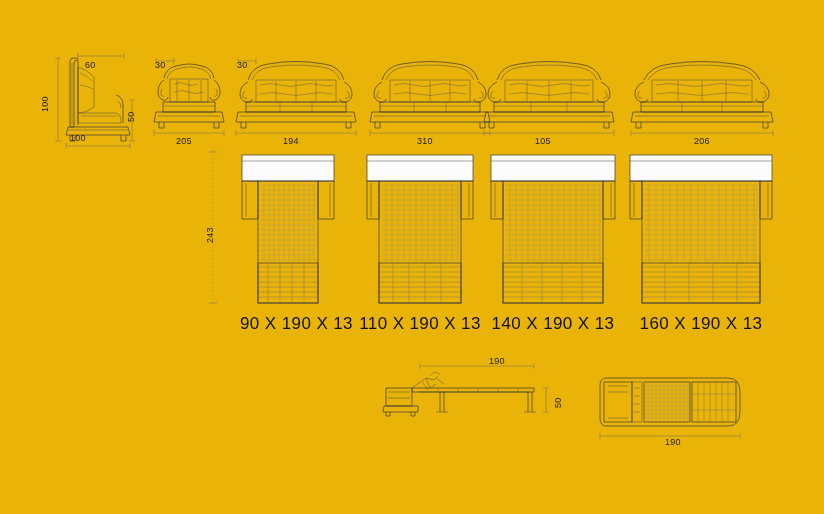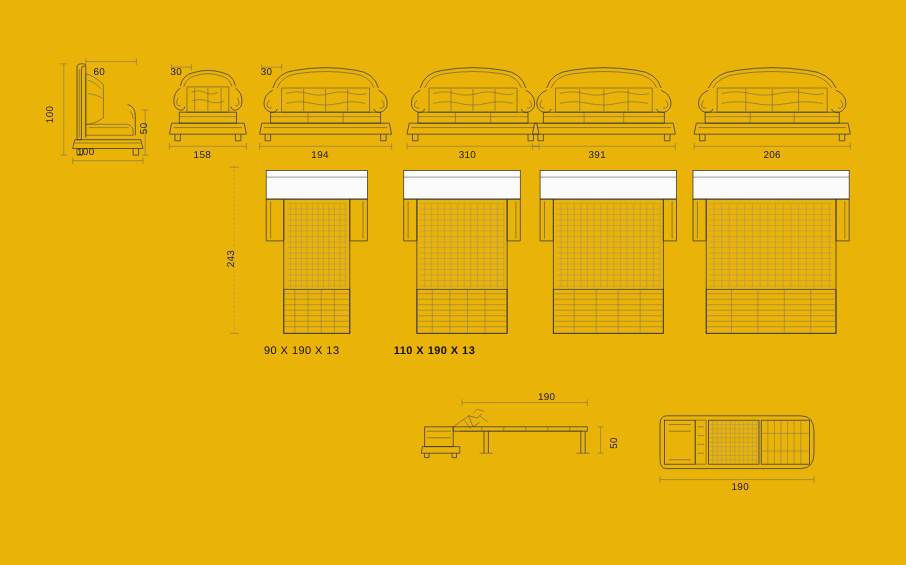--- a/index.html
+++ b/index.html
@@ -25,25 +25,25 @@
     font-size: 9px;
     color: #222;
     letter-spacing: 0.3px;
     white-space: nowrap;
   }
   .dimlabel.vert {
     transform: rotate(-90deg);
     transform-origin: left top;
   }
   .sizecaption {
-    font-size: 10px;
+    font-size: 17px;
     color: #111;
     letter-spacing: 0.4px;
     white-space: nowrap;
-    text-align: left;
+    text-align: center;
   }
 
   
   svg { display: block; overflow: visible; }
   .ln   { stroke: #3a3a3a; stroke-width: 0.7; fill: none; }
   .ln2  { stroke: #4a4a4a; stroke-width: 0.5; fill: none; }
   .lnf  { stroke: #555;    stroke-width: 0.45; fill: none; }
   .grid { stroke: #6a6a6a; stroke-width: 0.4; fill: none; }
   .gridl{ stroke: #8a8a8a; stroke-width: 0.35; fill: none; }
   .dim  { stroke: #666;    stroke-width: 0.45; fill: none; }
@@ -128,21 +128,21 @@
       <path class="dim" d="M6 3 L24 3"></path>
       <path class="dim" d="M6 0 L6 6"></path>
       <path class="dim" d="M24 0 L24 6"></path>
 
       <path class="dim" d="M4 75 L74 75"></path>
       <path class="dim" d="M4 72 L4 78"></path>
       <path class="dim" d="M74 72 L74 78"></path>
     </svg>
   </div>
   <div class="abs dimlabel" style="left:155px; top:60px;">30</div>
-  <div class="abs dimlabel" style="left:176px; top:136px;">158</div>
+  <div class="abs dimlabel" style="left:176px; top:136px;">205</div>
 
   <div class="abs" style="left:232px; top:58px; width:128px; height:80px;">
     <svg width="128" height="80" viewBox="0 0 128 80">
       <path class="ln" d="M16 22 Q20 8 36 6 Q64 1 92 6 Q108 8 112 22"></path>
       <path class="ln2" d="M20 22 Q24 11 38 9 Q64 5 90 9 Q104 11 108 22"></path>
       <path class="ln2" d="M24 22 L104 22 L104 44 L24 44 Z"></path>
       <path class="lnf" d="M28 27 Q38 24 48 27 Q58 30 68 27 Q78 24 88 27 Q96 29 101 27"></path>
       <path class="lnf" d="M28 36 Q40 33 52 36 Q64 39 76 36 Q88 33 100 36"></path>
       <path class="lnf" d="M44 23 L44 43 M64 23 L64 43 M84 23 L84 43"></path>
       <path class="ln" d="M16 24 Q8 28 8 36 Q8 42 14 44 Q19 45 20 41"></path>
@@ -210,21 +210,21 @@
       <path class="lnf" d="M52 44 L52 54 M88 44 L88 54"></path>
       <path class="ln" d="M7 54 L133 54 L135 64 L5 64 Z"></path>
       <path class="ln2" d="M9 58 L131 58"></path>
       <path class="ln" d="M10 64 L10 70 L15 70 L15 64"></path>
       <path class="ln" d="M125 64 L125 70 L130 70 L130 64"></path>
       <path class="dim" d="M5 75 L135 75"></path>
       <path class="dim" d="M5 72 L5 78"></path>
       <path class="dim" d="M135 72 L135 78"></path>
     </svg>
   </div>
-  <div class="abs dimlabel" style="left:535px; top:136px;">391</div>
+  <div class="abs dimlabel" style="left:535px; top:136px;">105</div>
 
   <div class="abs" style="left:626px; top:58px; width:152px; height:80px;">
     <svg width="152" height="80" viewBox="0 0 152 80">
       <path class="ln" d="M18 22 Q24 8 44 6 Q76 1 108 6 Q128 8 134 22"></path>
       <path class="ln2" d="M22 22 Q28 11 46 9 Q76 5 106 9 Q124 11 130 22"></path>
       <path class="ln2" d="M26 22 L126 22 L126 44 L26 44 Z"></path>
       <path class="lnf" d="M30 27 Q43 24 56 27 Q69 30 82 27 Q95 24 108 27 Q118 29 123 27"></path>
       <path class="lnf" d="M30 36 Q45 33 60 36 Q75 39 90 36 Q105 33 122 36"></path>
       <path class="lnf" d="M52 23 L52 43 M76 23 L76 43 M100 23 L100 43"></path>
       <path class="ln" d="M18 24 Q9 28 9 36 Q9 42 15 44 Q21 45 22 41"></path>
@@ -292,61 +292,63 @@
         <path d="M17 32 L93 32 M17 37 L93 37 M17 42 L93 42 M17 47 L93 47 M17 52 L93 52 M17 57 L93 57 M17 62 L93 62 M17 67 L93 67 M17 72 L93 72 M17 77 L93 77 M17 82 L93 82 M17 87 L93 87 M17 92 L93 92 M17 97 L93 97 M17 102 L93 102 M17 107 L93 107"></path>
         <path d="M21 32 L21 108 M27 32 L27 108 M33 32 L33 108 M39 32 L39 108 M45 32 L45 108 M51 32 L51 108 M57 32 L57 108 M63 32 L63 108 M69 32 L69 108 M75 32 L75 108 M81 32 L81 108 M87 32 L87 108 M93 32 L93 108"></path>
       </g>
       <rect class="ln" x="14" y="110" width="82" height="40"></rect>
       <g class="grid">
         <path d="M14 114 L96 114 M14 119 L96 119 M14 124 L96 124 M14 129 L96 129 M14 134 L96 134 M14 139 L96 139 M14 144 L96 144"></path>
         <path d="M28 110 L28 150 M44 110 L44 150 M60 110 L60 150 M76 110 L76 150"></path>
       </g>
     </svg>
   </div>
-  <div class="abs sizecaption" style="left:358px; top:314px; width:124px;font-weight:bold;">110 X 190 X 13</div>
+  <div class="abs sizecaption" style="left:358px; top:314px; width:124px;">110 X 190 X 13</div>
 
   <div class="abs" style="left:489px; top:153px; width:128px; height:152px;">
     <svg width="128" height="152" viewBox="0 0 128 152">
       <rect class="ln fillg" x="2" y="2" width="124" height="26"></rect>
       <path class="ln2" d="M2 8 L126 8"></path>
       <rect class="ln" x="14" y="28" width="100" height="122"></rect>
       <path class="ln" d="M2 28 L14 28 L14 66 L2 66 Z"></path>
       <path class="ln" d="M114 28 L126 28 L126 66 L114 66 Z"></path>
       <path class="ln2" d="M6 30 L6 64 M122 30 L122 64"></path>
       <g class="gridl">
         <path d="M17 32 L111 32 M17 37 L111 37 M17 42 L111 42 M17 47 L111 47 M17 52 L111 52 M17 57 L111 57 M17 62 L111 62 M17 67 L111 67 M17 72 L111 72 M17 77 L111 77 M17 82 L111 82 M17 87 L111 87 M17 92 L111 92 M17 97 L111 97 M17 102 L111 102 M17 107 L111 107"></path>
         <path d="M21 32 L21 108 M27 32 L27 108 M33 32 L33 108 M39 32 L39 108 M45 32 L45 108 M51 32 L51 108 M57 32 L57 108 M63 32 L63 108 M69 32 L69 108 M75 32 L75 108 M81 32 L81 108 M87 32 L87 108 M93 32 L93 108 M99 32 L99 108 M105 32 L105 108 M111 32 L111 108"></path>
       </g>
       <rect class="ln" x="14" y="110" width="100" height="40"></rect>
       <g class="grid">
         <path d="M14 114 L114 114 M14 119 L114 119 M14 124 L114 124 M14 129 L114 129 M14 134 L114 134 M14 139 L114 139 M14 144 L114 144"></path>
         <path d="M33 110 L33 150 M53 110 L53 150 M73 110 L73 150 M93 110 L93 150"></path>
       </g>
     </svg>
   </div>
+  <div class="abs sizecaption" style="left:482px; top:314px; width:142px;">140 X 190 X 13</div>
 
   <div class="abs" style="left:628px; top:153px; width:146px; height:152px;">
     <svg width="146" height="152" viewBox="0 0 146 152">
       <rect class="ln fillg" x="2" y="2" width="142" height="26"></rect>
       <path class="ln2" d="M2 8 L144 8"></path>
       <rect class="ln" x="14" y="28" width="118" height="122"></rect>
       <path class="ln" d="M2 28 L14 28 L14 66 L2 66 Z"></path>
       <path class="ln" d="M132 28 L144 28 L144 66 L132 66 Z"></path>
       <path class="ln2" d="M6 30 L6 64 M140 30 L140 64"></path>
       <g class="gridl">
         <path d="M17 32 L129 32 M17 37 L129 37 M17 42 L129 42 M17 47 L129 47 M17 52 L129 52 M17 57 L129 57 M17 62 L129 62 M17 67 L129 67 M17 72 L129 72 M17 77 L129 77 M17 82 L129 82 M17 87 L129 87 M17 92 L129 92 M17 97 L129 97 M17 102 L129 102 M17 107 L129 107"></path>
         <path d="M21 32 L21 108 M28 32 L28 108 M35 32 L35 108 M42 32 L42 108 M49 32 L49 108 M56 32 L56 108 M63 32 L63 108 M70 32 L70 108 M77 32 L77 108 M84 32 L84 108 M91 32 L91 108 M98 32 L98 108 M105 32 L105 108 M112 32 L112 108 M119 32 L119 108 M126 32 L126 108"></path>
       </g>
       <rect class="ln" x="14" y="110" width="118" height="40"></rect>
       <g class="grid">
         <path d="M14 114 L132 114 M14 119 L132 119 M14 124 L132 124 M14 129 L132 129 M14 134 L132 134 M14 139 L132 139 M14 144 L132 144"></path>
         <path d="M37 110 L37 150 M61 110 L61 150 M85 110 L85 150 M109 110 L109 150"></path>
       </g>
     </svg>
   </div>
+  <div class="abs sizecaption" style="left:621px; top:314px; width:160px;">160 X 190 X 13</div>
 
   <div class="abs" style="left:378px; top:358px; width:190px; height:70px;">
     <svg width="190" height="70" viewBox="0 0 190 70">
 
       <path class="dim" d="M42 8 L156 8"></path>
       <path class="dim" d="M42 5 L42 11"></path>
       <path class="dim" d="M156 5 L156 11"></path>
 
       <path class="ln" d="M8 30 L8 48 L34 48 L34 30 Z"></path>
       <path class="ln2" d="M10 34 L32 34 M10 40 L32 40"></path>

